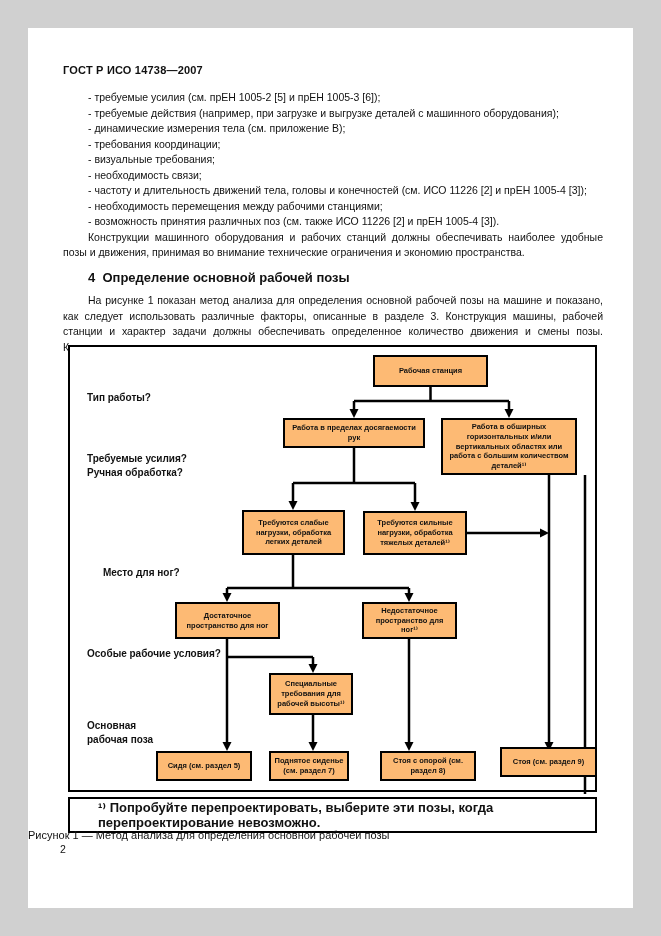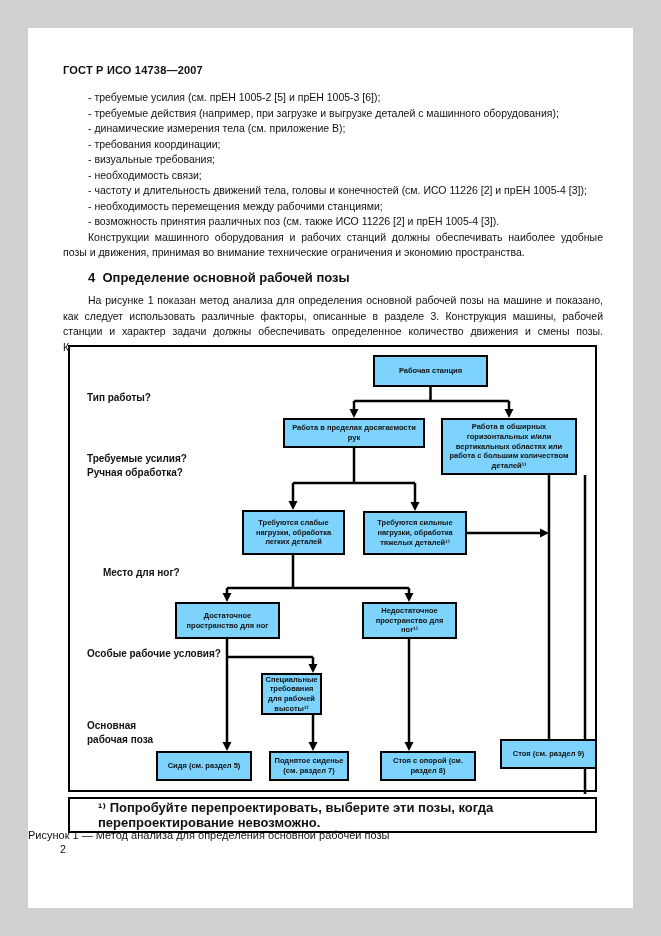--- a/index.html
+++ b/index.html
@@ -33,21 +33,21 @@
   
   .figure {
     position:absolute; left:40px; top:317px;
     width:529px; height:447px;
     border:2px solid #000;
     background:#fff;
   }
   .figure svg { position:absolute; left:0; top:0; z-index:1; }
   .node {
     position:absolute; z-index:2;
-    border:2px solid #000; background:#7dd3fc;
+    border:2px solid #000; background:#fdba74;
     display:flex; align-items:center; justify-content:center;
     text-align:center;
     font-size:7.5px; font-weight:bold; line-height:1.3;
     padding:1px 3px;
   }
   .flabel {
     position:absolute; z-index:2;
     font-size:10px; font-weight:bold; line-height:1.35;
     white-space:pre-line;
   }
@@ -146,24 +146,24 @@
     <div class="flabel" style="left:17px; top:372px;">Основная
 рабочая поза</div>
 
     <div class="node" style="left:303px; top:8px;   width:115px; height:32px;">Рабочая станция</div>
     <div class="node" style="left:213px; top:71px;  width:142px; height:30px;">Работа в пределах досягаемости рук</div>
     <div class="node" style="left:371px; top:71px;  width:136px; height:57px;">Работа в обширных горизонтальных и/или вертикальных областях или работа с большим количеством деталей¹⁾</div>
     <div class="node" style="left:172px; top:163px; width:103px; height:45px;">Требуются слабые нагрузки, обработка легких деталей</div>
     <div class="node" style="left:293px; top:164px; width:104px; height:44px;">Требуются сильные нагрузки, обработка тяжелых деталей¹⁾</div>
     <div class="node" style="left:105px; top:255px; width:105px; height:37px;">Достаточное пространство для ног</div>
     <div class="node" style="left:292px; top:255px; width:95px;  height:37px;">Недостаточное пространство для ног¹⁾</div>
-    <div class="node" style="left:191px; top:326px; width:61px;  height:42px;">Специальные требования для рабочей высоты¹⁾</div>
+    <div class="node" style="left:199px; top:326px; width:84px;  height:42px;">Специальные требования для рабочей высоты¹⁾</div>
     <div class="node" style="left:86px;  top:404px; width:96px;  height:30px;">Сидя (см. раздел 5)</div>
     <div class="node" style="left:199px; top:404px; width:80px;  height:30px;">Поднятое сиденье (см. раздел 7)</div>
     <div class="node" style="left:310px; top:404px; width:96px;  height:30px;">Стоя с опорой (см. раздел 8)</div>
-    <div class="node" style="left:430px; top:392px; width:97px;  height:30px;">Стоя (см. раздел 9)</div>
+    <div class="node" style="left:430px; top:400px; width:97px;  height:30px;">Стоя (см. раздел 9)</div>
   </div>
 
   <div class="fig-footnote">¹⁾ Попробуйте перепроектировать, выберите эти позы, когда перепроектирование невозможно.</div>
   <div class="fig-caption">Рисунок 1 — Метод анализа для определения основной рабочей позы</div>
   <div class="page-number">2</div>
 
 </div>
 
 </body></html>

